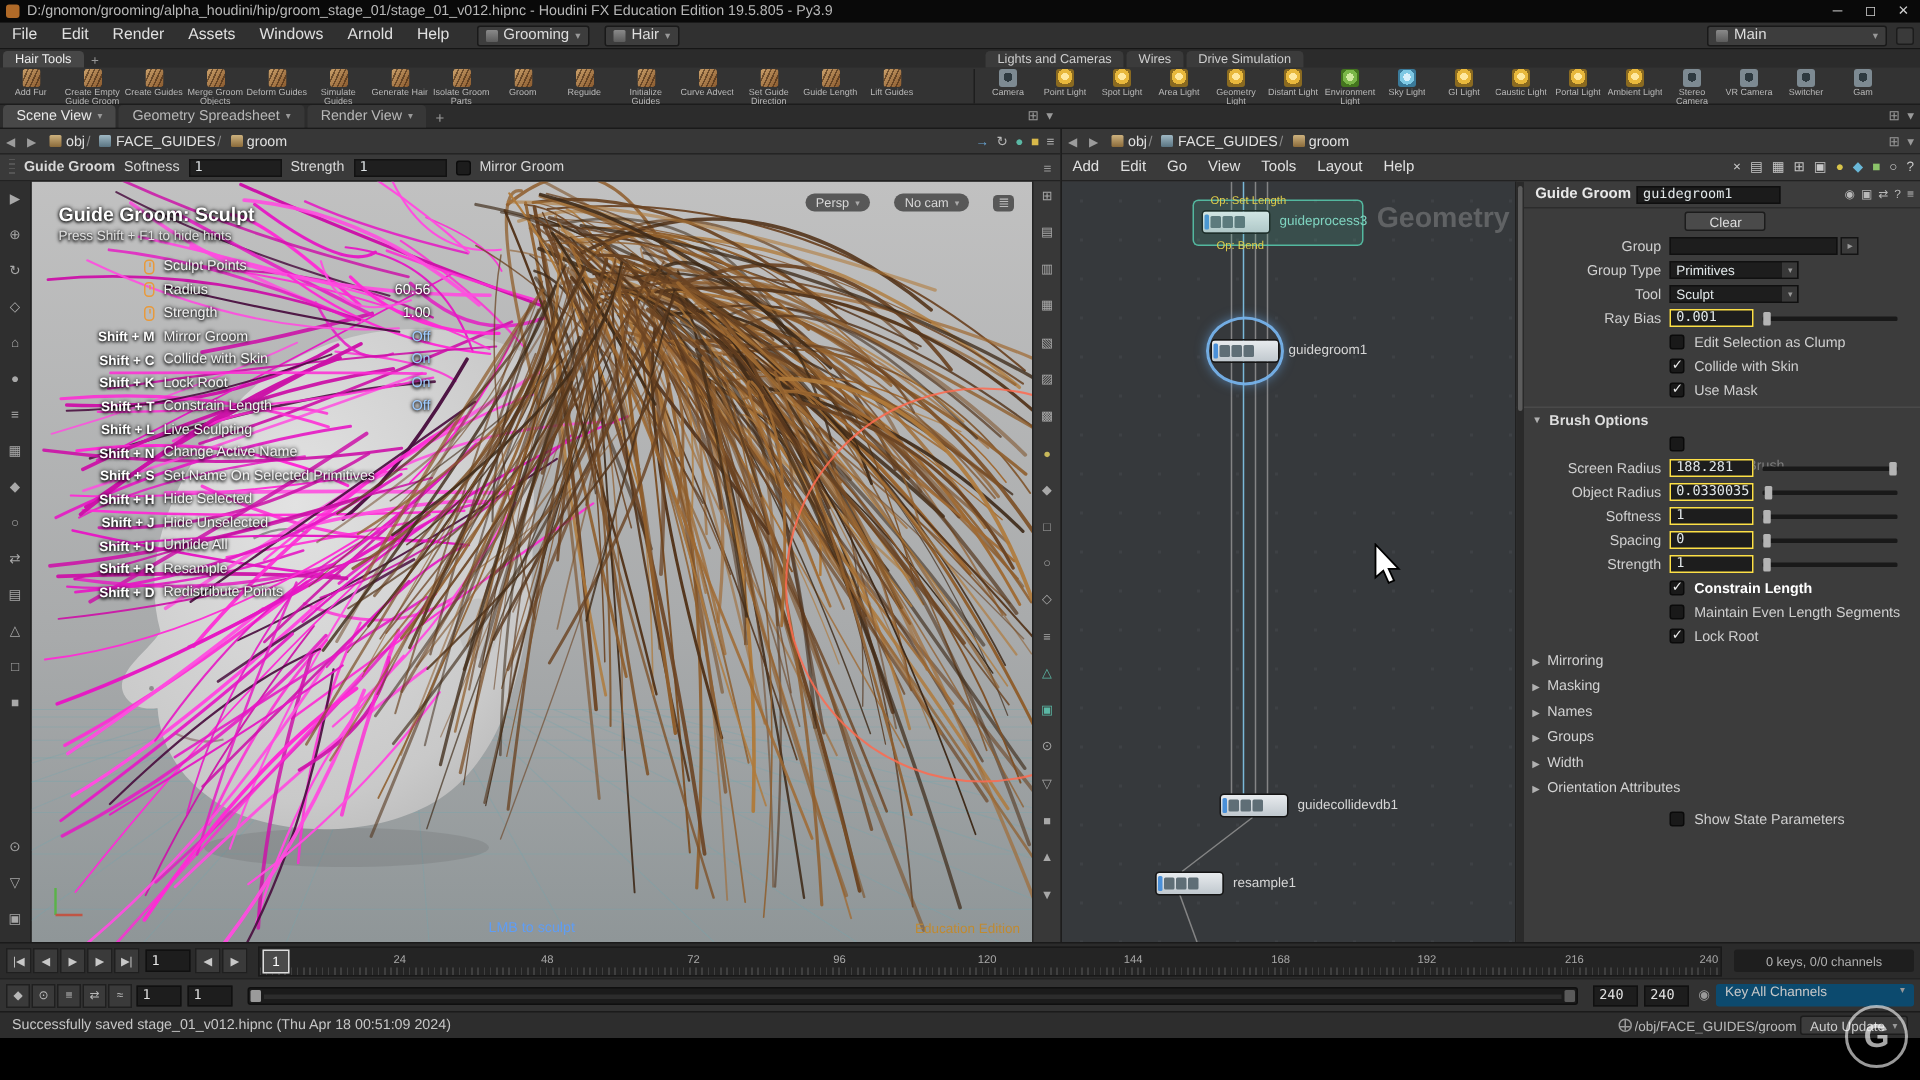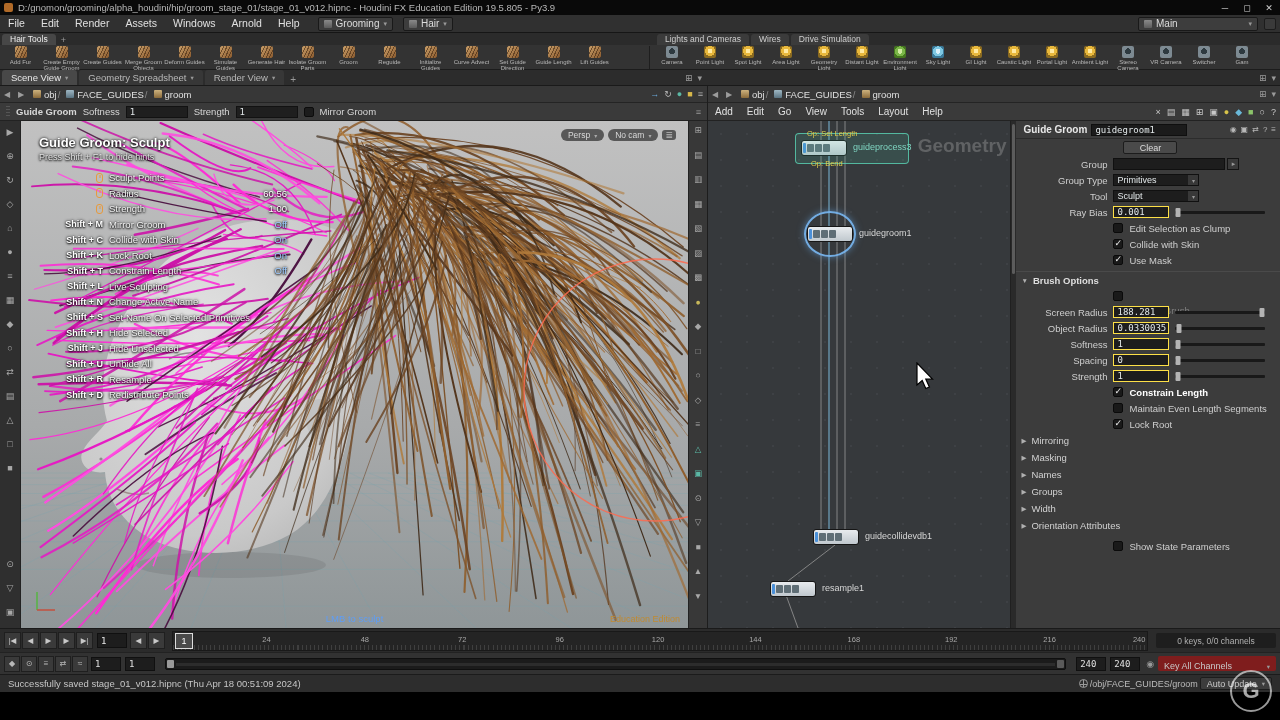--- a/index.html
+++ b/index.html
@@ -72,21 +72,21 @@
   .cb{width:10px;height:10px;background:#1c1c1c;border:1px solid #0c0c0c;border-radius:2px;flex:none;}
   .vp-menu-ic{margin-left:auto;color:#999;font-size:9px;}
   .vp-wrap{display:flex;height:507px;}
   .left-strip{width:21px;background:#2f2f2f;border-right:1px solid #222;display:flex;flex-direction:column;align-items:center;padding-top:3px;}
   .lt-ic{width:16px;height:16px;display:flex;align-items:center;justify-content:center;font-size:9px;color:#a8a8a8;margin-bottom:8px;}
   .lt-spacer{flex:1;}
   .right-strip{width:19px;background:#383838;border-left:1px solid #222;display:flex;flex-direction:column;align-items:center;padding-top:2px;}
   .rs-ic{width:14px;height:14px;display:flex;align-items:center;justify-content:center;font-size:8.5px;color:#a8a8a8;margin-bottom:10.5px;}
 
   .vp-canvas{position:relative;width:667px;height:507px;overflow:hidden;}
-  .cam-pills{position:absolute;top:8px;right:12px;display:flex;gap:4px;align-items:center;z-index:5;text-align:center;}
+  .cam-pills{position:absolute;top:8px;right:12px;display:flex;gap:16px;align-items:center;z-index:5;text-align:center;}
   .pill{background:rgba(18,18,18,.6);color:#d8d8d8;font-size:8.5px;border-radius:7px;padding:1px 7px;display:flex;gap:4px;align-items:center;}
   .pill .dd{font-size:6px;color:#aaa;}
   .pill-ic{color:#bbb;font-size:9px;background:rgba(18,18,18,.6);border-radius:3px;padding:0 3px;}
 
   .hints{position:absolute;left:18px;top:14px;z-index:5;text-shadow:0 0 3px #000,0 1px 2px #000;}
   .hint-title{font-size:13px;font-weight:bold;color:#fff;}
   .hint-sub{font-size:9px;color:#e0e0e0;margin:2px 0 8px;}
   .hint-row{display:grid;grid-template-columns:64px 128px 44px;column-gap:6px;height:15.5px;align-items:center;}
   .hkey{text-align:right;font-size:9px;font-weight:bold;color:#fff;white-space:nowrap;display:flex;justify-content:flex-end;align-items:center;}
   .mouse-ic{display:inline-block;width:7px;height:10px;border:1px solid #e89a3c;border-radius:3px;position:relative;}
@@ -163,21 +163,21 @@
   .keysbox{width:120px;height:15px;background:#1e1e1e;border-radius:2px;font-size:8.5px;color:#b0b0b0;display:flex;align-items:center;justify-content:center;margin-left:2px;}
 
   .tl2{position:absolute;top:652px;left:0;width:1280px;height:22px;background:#323232;border-top:1px solid #222;display:flex;align-items:center;padding:0 4px;}
   .r2ic{width:16px;height:16px;background:#3a3a3a;border:1px solid #1f1f1f;color:#b8b8b8;font-size:8px;display:flex;align-items:center;justify-content:center;margin-right:1px;}
   .tfield{width:30px;height:14px;background:#1d1d1d;border:1px solid #101010;color:#e0e0e0;font-family:"DejaVu Sans Mono",monospace;font-size:9px;display:flex;align-items:center;padding:0 3px;margin:0 2px;}
   .rslider{flex:1;height:12px;background:#1b1b1b;border:1px solid #0f0f0f;border-radius:2px;margin:0 8px;position:relative;}
   .rhandle{position:absolute;top:1px;bottom:1px;width:7px;background:#9a9a9a;border-radius:1px;}
   .rhandle.l{left:1px;} .rhandle.r{right:1px;background:#5a5a5a;}
   .rbar{position:absolute;left:10px;right:10px;top:4px;height:3px;background:#2c2c2c;}
   .gear-ic{font-size:9px;color:#999;margin:0 4px;}
-  .keyall{width:118px;height:15px;background:#7f1d1d;border-radius:2px;color:#c8c8c8;font-size:9px;display:flex;align-items:flex-end;justify-content:space-between;padding:0 6px;}
+  .keyall{width:132px;height:15px;background:#0c4a6e;border-radius:2px;color:#c8c8c8;font-size:9px;display:flex;align-items:flex-start;justify-content:space-between;padding:0 6px;}
   .keyall i{font-style:normal;font-size:6.5px;color:#999;}
 
   
   .statusbar{position:absolute;top:674px;left:0;width:1280px;height:18px;background:#2d2d2d;border-top:1px solid #1b1b1b;display:flex;align-items:center;padding:0 8px;}
   .status-msg{font-size:9.5px;color:#c6c6c6;}
   .status-right{margin-left:auto;display:flex;align-items:center;gap:2px;}
   .globe{width:9px;height:9px;border:1px solid #9a9a9a;border-radius:50%;position:relative;}
   .globe::before{content:'';position:absolute;left:0;right:0;top:50%;height:1px;background:#9a9a9a;}
   .globe::after{content:'';position:absolute;left:50%;top:0;bottom:0;width:1px;background:#9a9a9a;}
   .status-path{font-size:9px;color:#bbb;max-width:110px;overflow:hidden;text-overflow:ellipsis;white-space:nowrap;}

